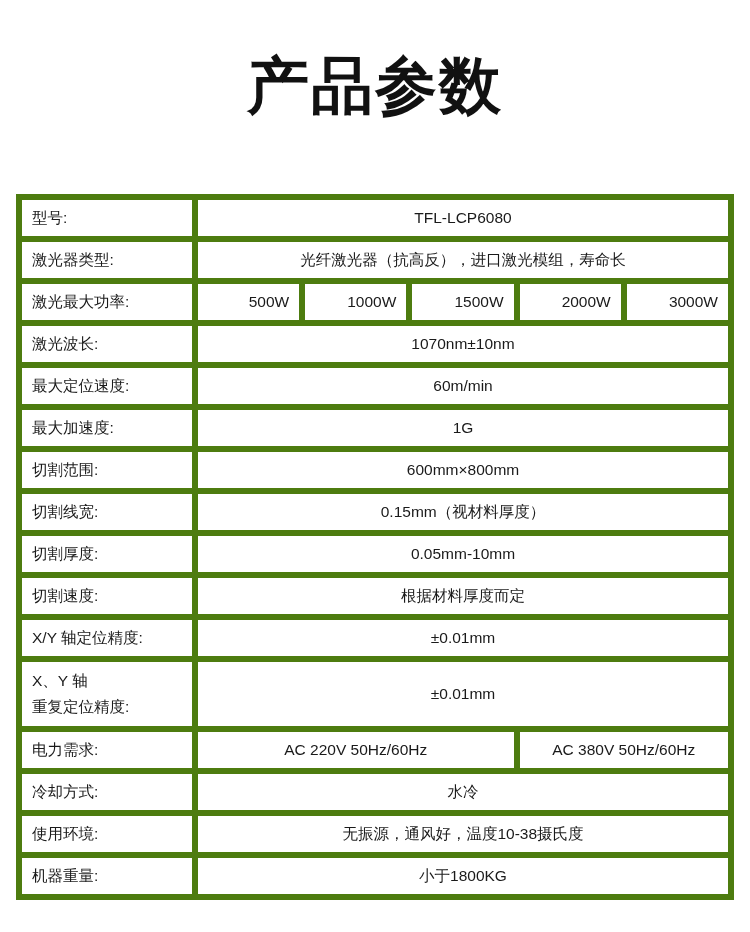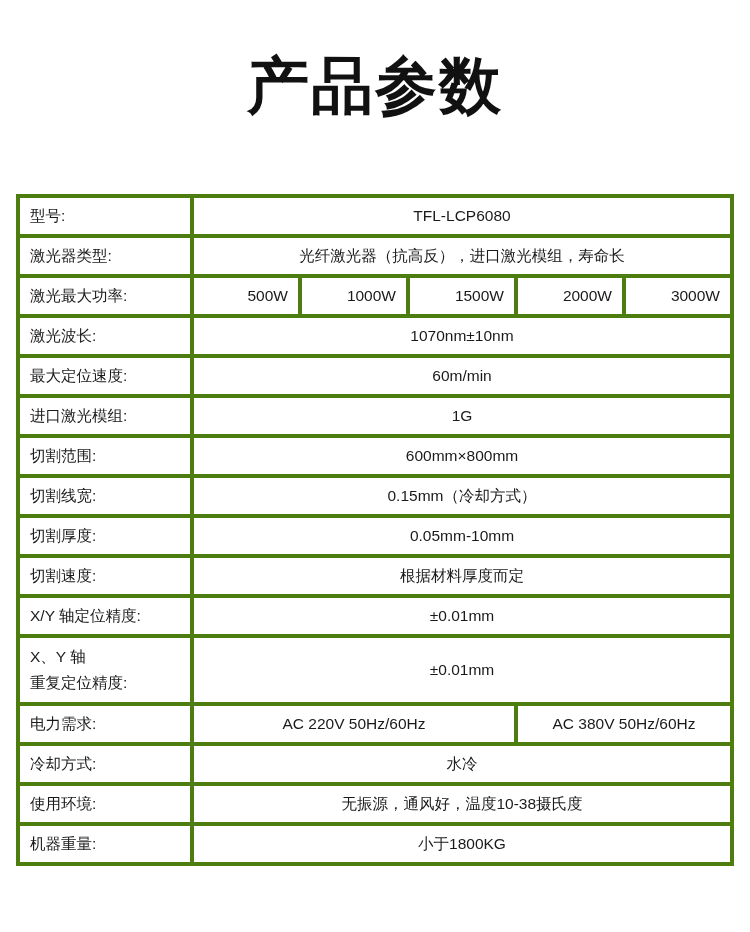--- a/index.html
+++ b/index.html
@@ -36,21 +36,21 @@
     margin: 0 16px;
     padding-top: 74px;
   }
   table.spec-table {
     width: 718px;
     border-collapse: collapse;
     table-layout: fixed;
     font-size: 15.5px;
   }
   table.spec-table td {
-    border: 4px solid #4d7c0f;
+    border: 6px solid #4d7c0f;
     padding: 0 10px;
     height: 36px;
     vertical-align: middle;
     line-height: 1.45;
     color: #1a1a1a;
     font-size: 15.5px;
     white-space: nowrap;
     overflow: hidden;
   }
   td.label {
@@ -108,30 +108,30 @@
         </tr>
         <tr>
           <td class="label">激光波长:</td>
           <td class="value" colspan="5">1070nm±10nm</td>
         </tr>
         <tr>
           <td class="label">最大定位速度:</td>
           <td class="value" colspan="5">60m/min</td>
         </tr>
         <tr>
-          <td class="label">进口激光模组:</td>
+          <td class="label">最大加速度:</td>
           <td class="value" colspan="5"> 1G</td>
         </tr>
         <tr>
           <td class="label">切割范围:</td>
           <td class="value" colspan="5">600mm×800mm</td>
         </tr>
         <tr>
           <td class="label">切割线宽:</td>
-          <td class="value" colspan="5">0.15mm（冷却方式）</td>
+          <td class="value" colspan="5">0.15mm（视材料厚度）</td>
         </tr>
         <tr>
           <td class="label">切割厚度:</td>
           <td class="value" colspan="5">0.05mm-10mm</td>
         </tr>
         <tr>
           <td class="label">切割速度:</td>
           <td class="value" colspan="5">根据材料厚度而定</td>
         </tr>
         <tr>

